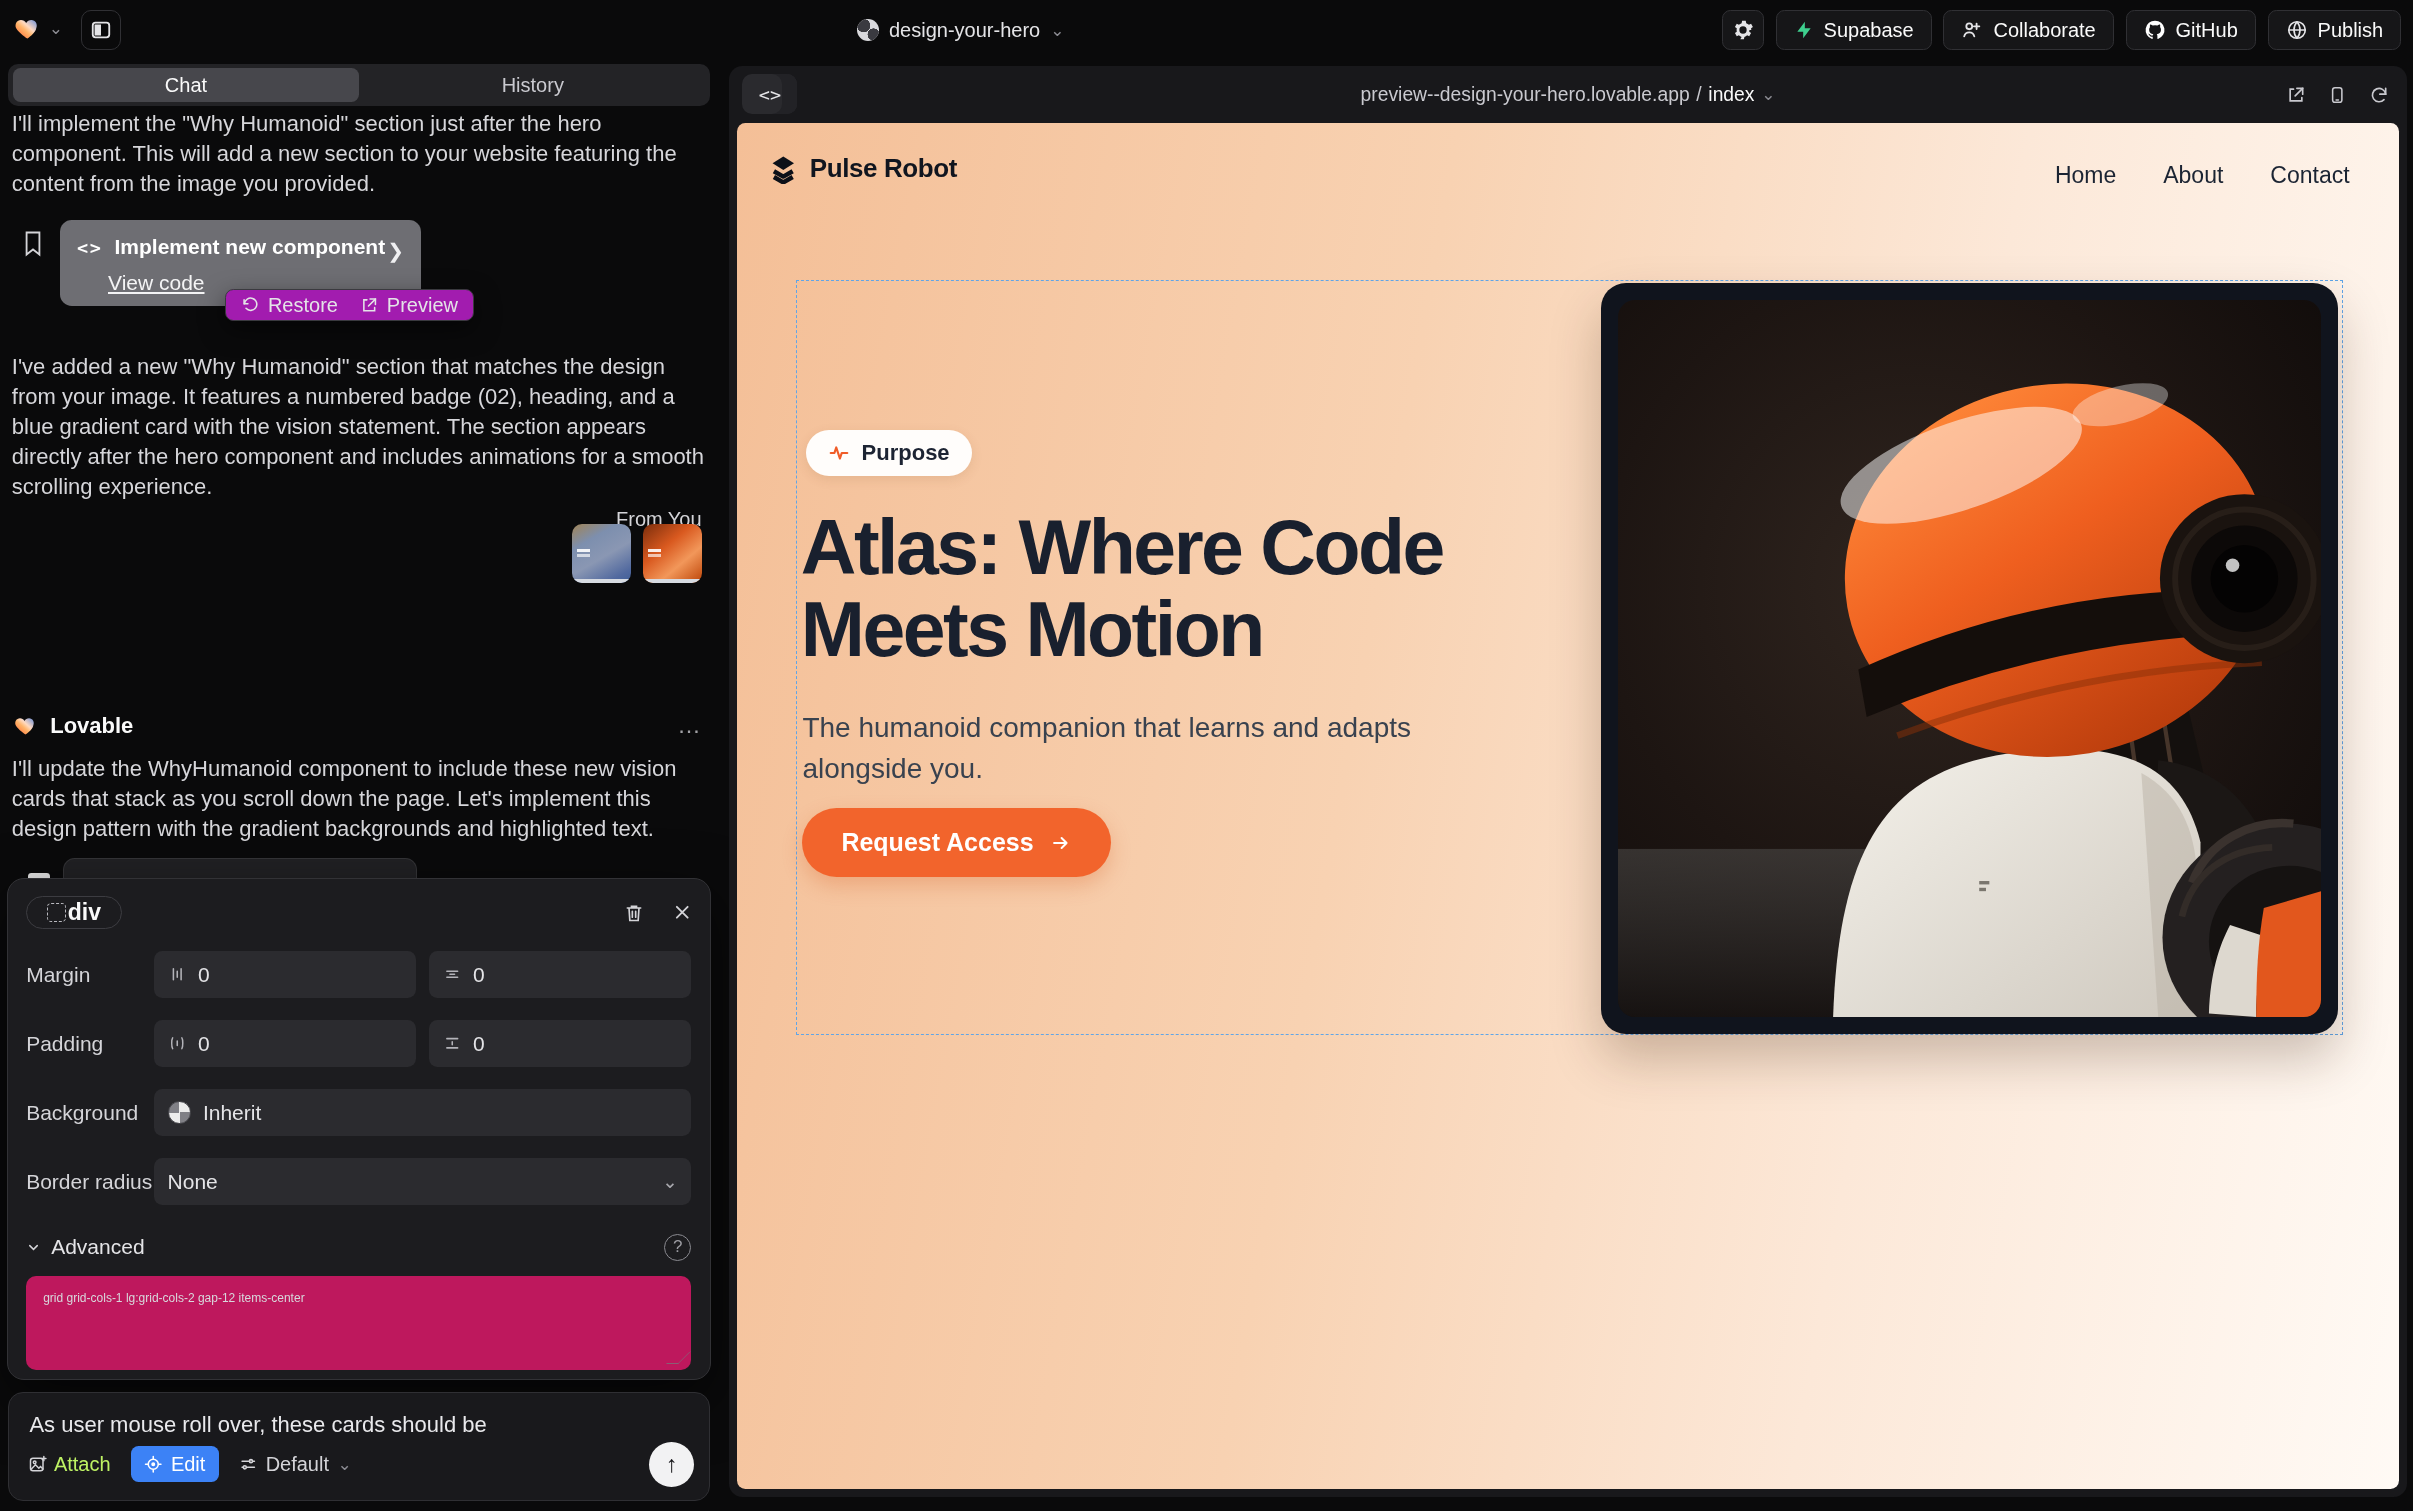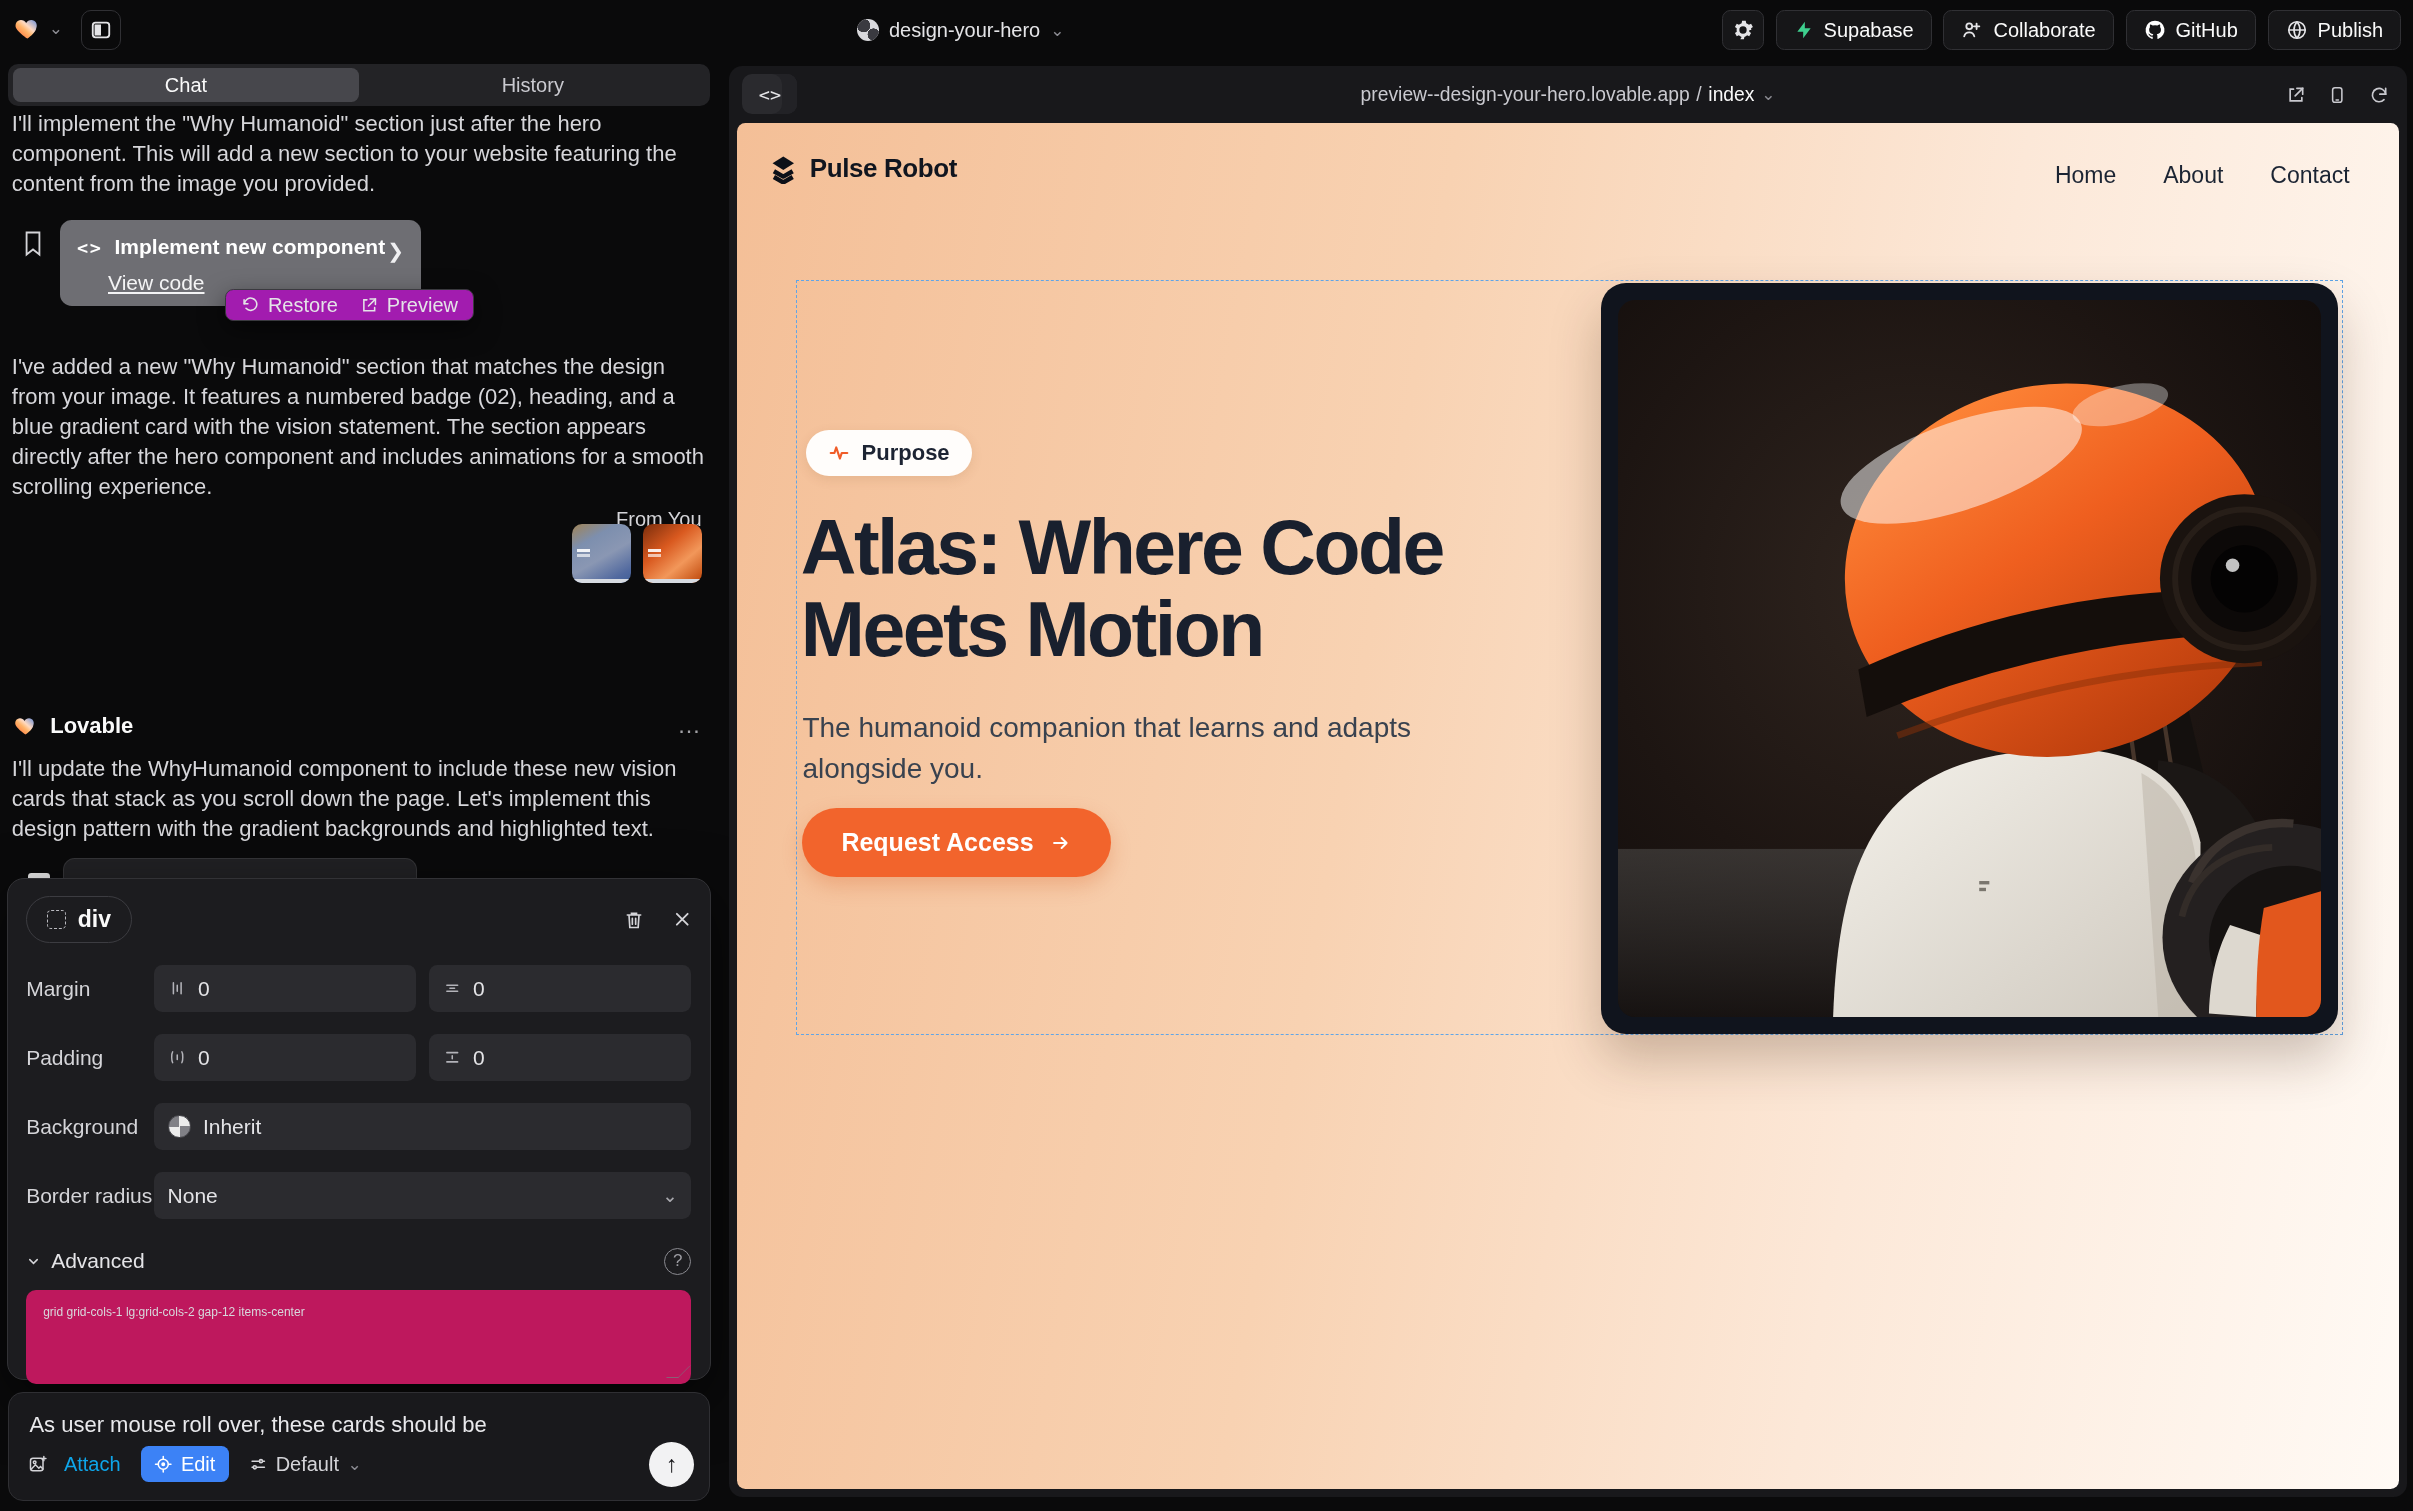--- a/index.html
+++ b/index.html
@@ -52,21 +52,21 @@
   .lovable-row { position:absolute; left:13.4px; top:652px; width:689px; display:flex; align-items:center; gap:11.8px; }
   .lovable-row .name { color:#fafafa; font-size:22px; font-weight:700; }
   .lovable-row .dots { margin-left:auto; color:#a1a1a6; font-size:23.5px; letter-spacing:1.7px; cursor:pointer; }
 
   .sliver-card { position:absolute; left:63px; top:798px; width:354px; height:23.5px; background:#212124; border:0.8px solid #353538; border-bottom:none; border-radius:11.8px 11.8px 0 0; }
   .sliver-bookmark { position:absolute; left:28px; top:813px; width:22px; height:6.7px; background:#e5e5e5; border-radius:3.4px 3.4px 0 0; }
 
   
   .inspector { position:absolute; left:6.7px; top:818px; width:704px; height:502px; background:#1c1c1f; border:0.8px solid #323236; border-radius:17px; box-shadow:0 20px 59px rgba(0,0,0,.6); padding:17px 18.5px; }
   .insp-head { display:flex; align-items:center; }
-  .tag-chip { display:inline-flex; align-items:center; gap:12px; border:0.8px solid #3c3c41; border-radius:839px; padding:9px 20px; }
+  .tag-chip { display:inline-flex; align-items:center; gap:2px; border:0.8px solid #3c3c41; border-radius:839px; padding:2px 20px; }
   .dashed-sq { width:18.5px; height:18.5px; border:1.7px dashed #b9b9bf; border-radius:4.2px; }
   .tag-chip .t { color:#fafafa; font-size:23px; font-weight:600; }
   .insp-actions { margin-left:auto; display:flex; align-items:center; gap:28.6px; }
   .icon-btn { color:#d4d4d8; cursor:pointer; display:flex; }
   .insp-row { display:grid; grid-template-columns:128px 1fr; align-items:center; margin-top:22px; }
   .insp-row .lbl { color:#d4d4d8; font-size:21px; }
   .pair { display:flex; gap:13.4px; }
   .field { height:47px; background:#2b2b2f; border-radius:8.4px; display:flex; align-items:center; gap:11.8px; padding:0 13.4px; flex:1; color:#e4e4e7; font-size:21px; cursor:text; }
   .field .ficon { color:#b3b3b9; display:flex; }
   .select-chev { margin-left:auto; color:#a8a8ae; font-size:18.5px; }
@@ -78,21 +78,21 @@
   .ta-wrap { position:relative; }
   .ta-wrap::after { content:""; position:absolute; right:6.7px; bottom:8.4px; width:11.8px; height:11.8px; border-right:1.7px solid #77777d; border-bottom:1.7px solid #77777d; transform:skew(-45deg) rotate(0deg); clip-path:polygon(100% 0,100% 100%,0 100%); }
   .insp-footer { display:flex; justify-content:flex-end; align-items:center; gap:28.6px; margin-top:20px; }
   .discard { color:#d4d4d8; font-size:21px; cursor:pointer; }
   .save { background:#3f6e9e; color:#a3bdd6; font-size:21px; border-radius:8.4px; padding:11.8px 23.5px; cursor:pointer; }
 
   
   .composer { position:absolute; left:8.4px; top:1332px; width:702px; height:109px; background:#19191c; border:0.8px solid #2f2f33; border-radius:15px; padding:18.5px 20px; }
   .composer .text { color:#e9e9ec; font-size:22px; }
   .composer .toolbar { position:absolute; left:18.5px; right:15px; bottom:13.4px; display:flex; align-items:center; gap:20px; }
-  .attach { display:flex; align-items:center; gap:16px; color:#0ea5e9; font-size:20px; cursor:pointer; }
+  .attach { display:flex; align-items:center; gap:6px; color:#bef264; font-size:20px; cursor:pointer; }
   .edit-pill { display:flex; align-items:center; gap:8.4px; background:#3c82f6; color:#fff; font-size:20px; padding:6.7px 13.4px; border-radius:7.6px; cursor:pointer; }
   .mode { display:flex; align-items:center; gap:8.4px; color:#d4d4d8; font-size:20px; cursor:pointer; }
   .send { margin-left:auto; width:45px; height:45px; border-radius:50%; background:#f2f2f3; color:#141417; display:flex; align-items:center; justify-content:center; font-size:23.5px; font-weight:700; cursor:pointer; }
 
   
   .preview-frame { position:absolute; left:729px; top:66px; width:1678px; height:1431px; background:#18181b; border-radius:13.4px; }
   .browser-bar { position:absolute; left:0; top:0; width:100%; height:57px; display:flex; align-items:center; }
   .code-toggle { position:absolute; left:13.4px; top:8.4px; width:55px; height:40px; background:#2a2a2e; border-radius:10px; color:#e4e4e7; display:flex; align-items:center; justify-content:center; font-family:"DejaVu Sans Mono",monospace; font-size:18.5px; cursor:pointer; box-shadow:inset -15px 0 0 #222226; }
   .urlbox { margin:0 auto; display:flex; align-items:center; gap:6.7px; color:#c9c9cf; font-size:19.3px; cursor:pointer; }
   .urlbox .page { color:#fafafa; }

